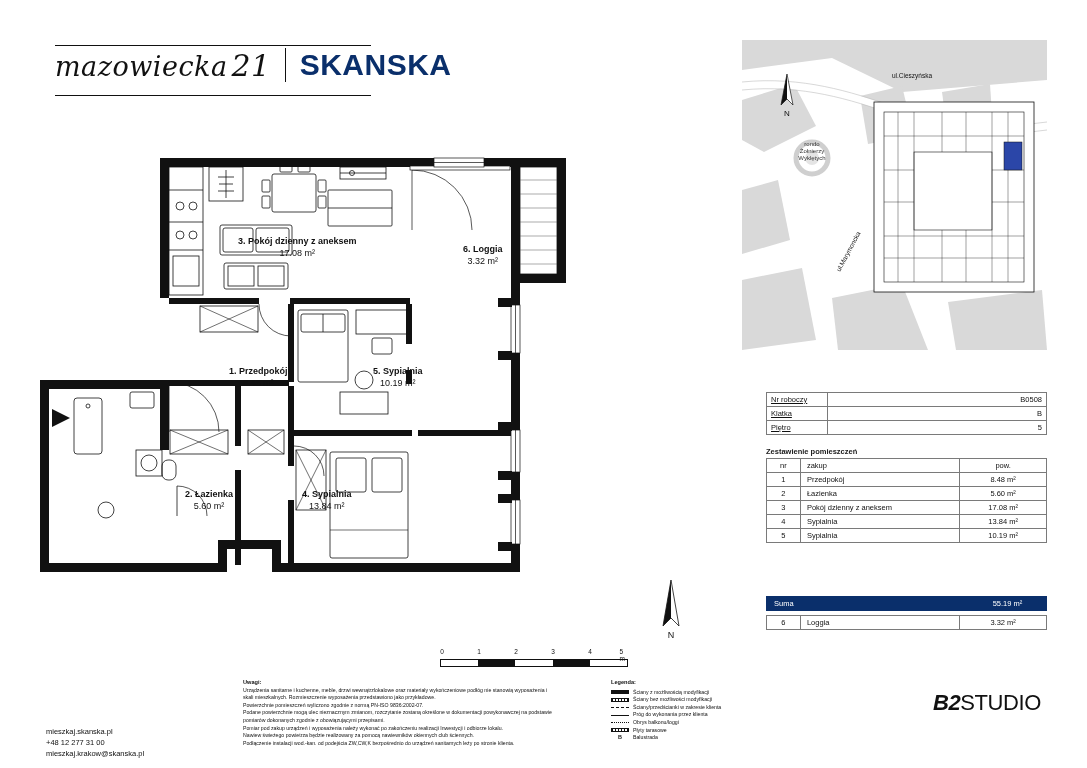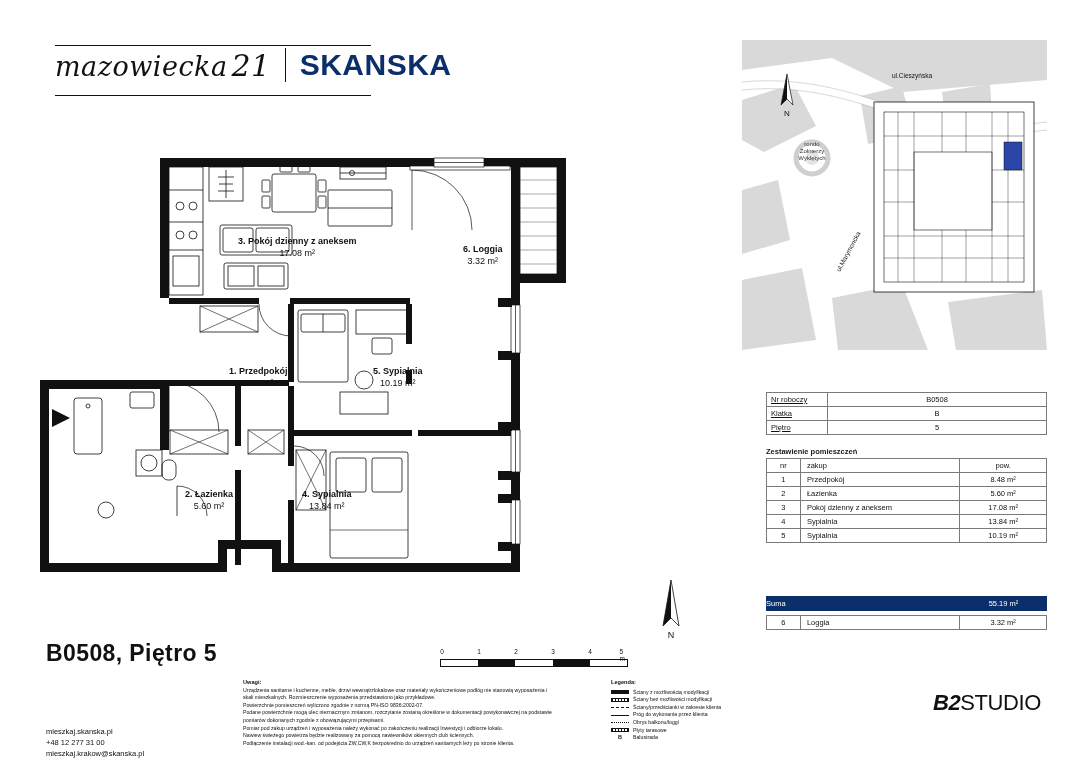--- a/index.html
+++ b/index.html
@@ -197,21 +197,21 @@
   }
   .tbl td, .tbl th {
     border: 0.6px solid #7a7a7a;
     padding: 2px 4px;
     font-weight: normal;
   }
   .tbl-meta {
     left: 766px; top: 392px; width: 281px;
   }
   .tbl-meta td:first-child { width: 52px; text-decoration: underline; }
-  .tbl-meta td:last-child { text-align: center; }
+  .tbl-meta td:last-child { text-align: right; }
 
   .zest-title {
     position: absolute;
     left: 766px; top: 447px;
     font-size: 7.5px;
     font-weight: bold;
   }
   .tbl-rooms {
     left: 766px; top: 458px; width: 281px; border-radius: 21px;
   }
@@ -225,21 +225,21 @@
   .sum-bar {
     position: absolute;
     left: 766px; top: 596px;
     width: 281px; height: 15px;
     background: #0a2f6b;
     color: #fff;
     font-size: 7.5px;
     display: flex;
     align-items: center;
   }
-  .sum-bar .l { padding-left: 0; flex: 0 0 194px; }
+  .sum-bar .l { padding-left: 8px; flex: 0 0 194px; }
   .sum-bar .r { flex: 1; text-align: center; }
 
   .tbl-loggia {
     left: 766px; top: 615px; width: 281px;
   }
   .tbl-loggia td { text-align: center; }
   .tbl-loggia td.nm { text-align: left; padding-left: 6px; }
   .tbl-loggia col.c1 { width: 34px; }
   .tbl-loggia col.c2 { width: 160px; }
   .tbl-loggia col.c3 { width: 87px; }
@@ -488,21 +488,20 @@
   </div>
 
   <div class="compass-big">
     <svg width="46" height="64" viewBox="0 0 46 64" xmlns="http://www.w3.org/2000/svg">
       <polygon points="23,2 31,48 23,40 15,48" fill="#fff" stroke="#111" stroke-width="0.8"></polygon>
       <polygon points="23,2 23,40 15,48" fill="#111"></polygon>
       <text x="23" y="60" font-size="9" font-family="Liberation Sans, sans-serif" text-anchor="middle" fill="#111">N</text>
     </svg>
   </div>
 
-  <div class="plan-title">B0508, Piętro 5</div>
   <div class="contact">
     <div>mieszkaj.skanska.pl</div>
     <div>+48 12 277 31 00</div>
     <div>mieszkaj.krakow@skanska.pl</div>
   </div>
 
   <div class="scalebar">
     <div class="ticks">
       <span style="left:2px;">0</span>
       <span style="left:39px;">1</span>

